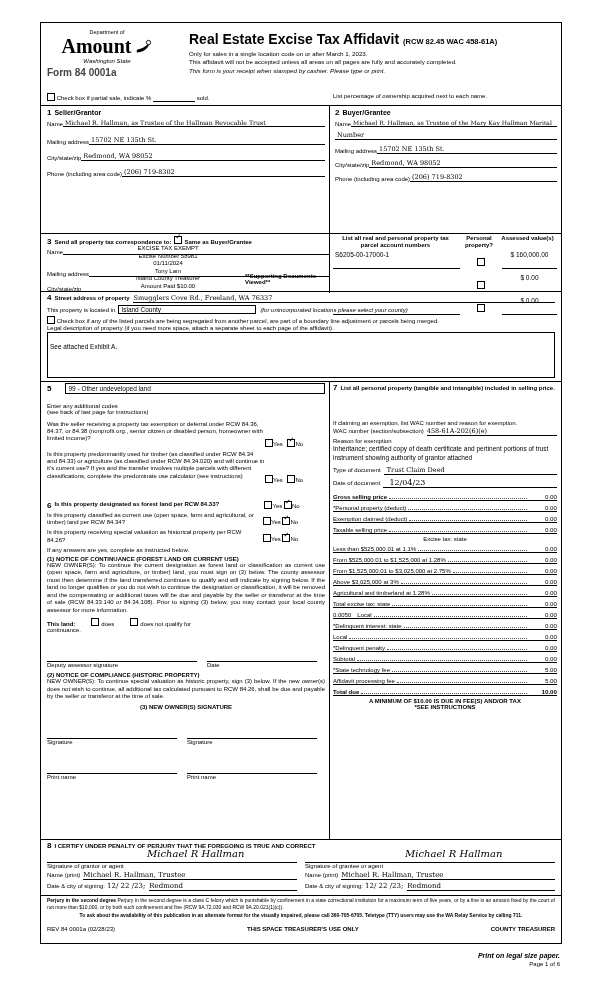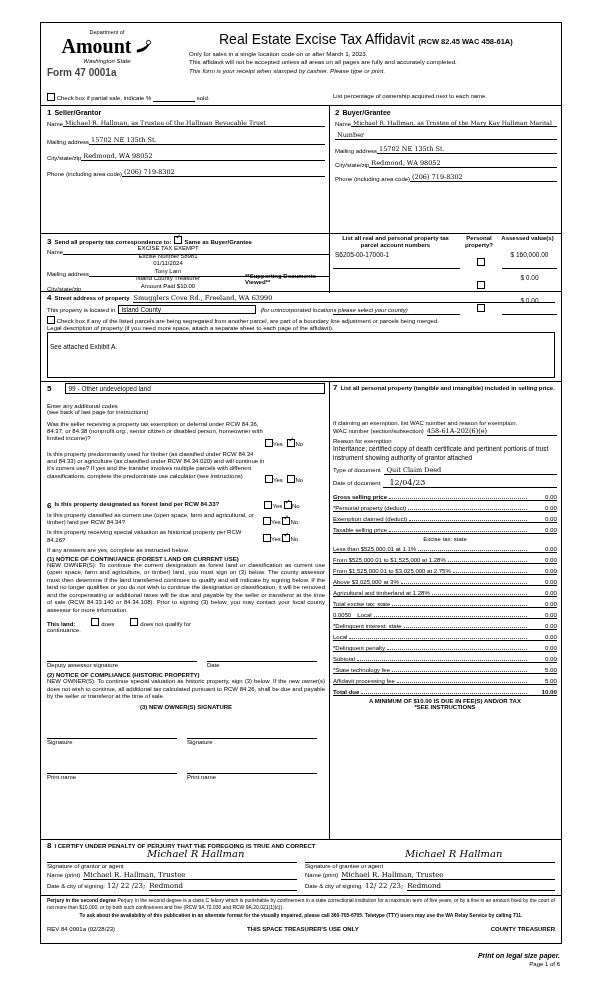--- a/index.html
+++ b/index.html
@@ -19,21 +19,21 @@
   .cb{display:inline-block;width:6px;height:6px;border:1px solid #000;vertical-align:-1px;background:#fff;}
   .cbx{position:relative;}
   .cbx::after{content:"\2713";position:absolute;left:0px;top:-4px;font-size:7px;}
   
   .logo{position:absolute;left:6px;top:6px;width:120px;}
   .dep{font-size:5.5px;text-align:center;}
   .rev{font-family:"Liberation Serif", serif;font-size:20px;font-weight:bold;letter-spacing:0px;}
   .wstate{font-size:6px;font-style:italic;text-align:center;}
   .formno{font-family:"Liberation Sans",sans-serif;font-size:10px;font-weight:bold;color:#444;margin-top:3px;}
   .title{position:absolute;left:148px;top:8px;}
-  .title .mt{font-family:"Liberation Sans",sans-serif;font-size:14px;font-weight:normal;margin-left:30px;}
+  .title .mt{font-family:"Liberation Sans",sans-serif;font-size:14px;font-weight:bold;}
   .title .rcw{font-size:7.5px;font-weight:bold;}
   .title .sub{font-size:6.2px;margin-top:3px;line-height:1.35;}
   .divider{position:absolute;left:0;right:0;border-top:1px solid #000;}
   .secnum{font-weight:bold;font-size:8px;}
   .amtline{display:flex;justify-content:space-between;align-items:flex-end;font-size:6px;border-bottom:1px solid #000;margin-bottom:2px;}
   .dots{flex:1;border-bottom:1px dotted #555;margin:0 2px 1px 2px;height:6px;}
   .val{font-size:6.2px;min-width:28px;text-align:right;}
   .fieldline{border-bottom:1px solid #000;flex:1;font-size:6.5px;padding-left:2px;}
   .lbl{font-size:6px;white-space:nowrap;}
   .script{font-family:"DejaVu Serif",serif;font-style:italic;font-size:10px;}
@@ -47,21 +47,21 @@
     <div class="logo">
       <div class="dep">Department of</div>
       <div style="display:flex;align-items:center;justify-content:center;">
         <div class="rev">Amount</div>
         <svg width="18" height="18" viewBox="0 0 20 20" style="margin-left:3px;">
           <path d="M2 16 C8 16 16 12 17 3 C17 3 14 11 2 13 Z" fill="#000"></path>
           <circle cx="15" cy="5" r="2.4" fill="#fff" stroke="#000" stroke-width="1"></circle>
         </svg>
       </div>
       <div class="wstate">Washington State</div>
-      <div class="formno">Form 47 0001a</div>
+      <div class="formno">Form 84 0001a</div>
     </div>
 
     <div class="title">
       <div style="display:flex;align-items:baseline;">
         <span class="mt">Real Estate Excise Tax Affidavit</span>
         <span class="rcw" style="margin-left:4px;">(RCW 82.45 WAC 458-61A)</span>
       </div>
       <div class="sub">Only for sales in a single location code on or after March 1, 2023.</div>
       <div class="sub" style="margin-top:0;">This affidavit will not be accepted unless all areas on all pages are fully and accurately completed.</div>
       <div class="sub i" style="margin-top:0;">This form is your receipt when stamped by cashier. Please type or print.</div>
@@ -184,21 +184,21 @@
         <div class="t65 ln" style="width:55px;text-align:center;">$ 0.00</div>
       </div>
     </div>
 
     <div class="divider" style="top:268px;left:0;right:0;"></div>
 
     <div style="position:absolute;left:6px;top:270px;width:508px;">
       <div style="display:flex;align-items:baseline;">
         <span class="secnum">4</span>
         <span class="b t6" style="margin-left:3px;">Street address of property</span>
-        <span class="hand ln" style="flex:1;margin-left:4px;font-size:6.5px;">Smugglers Cove Rd., Freeland, WA  63990</span>
+        <span class="hand ln" style="flex:1;margin-left:4px;font-size:6.5px;">Smugglers Cove Rd., Freeland, WA  76337</span>
       </div>
       <div style="display:flex;align-items:baseline;margin-top:2px;">
         <span class="t6">This property is located in</span>
         <span style="border:1px solid #000;width:132px;margin-left:3px;padding:0 2px;font-size:6.5px;">Island County</span>
         <span class="t6 i" style="margin-left:4px;">(for unincorporated locations please select your county)</span>
       </div>
       <div style="margin-top:2px;" class="t6">
         <span class="cb"></span>
         <span>Check box if any of the listed parcels are being segregated from another parcel, are part of a boundary line adjustment or parcels being merged.</span>
       </div>
@@ -312,21 +312,21 @@
       <div style="height:28px;"></div>
       <div class="t6">If claiming an exemption, list WAC number and reason for exemption.</div>
       <div style="display:flex;align-items:baseline;margin-top:1px;">
         <span class="t6">WAC number (section/subsection)</span>
         <span class="ln hand" style="flex:1;margin-left:3px;font-size:6.5px;text-align:left;">458-61A-202(6)(e)</span>
       </div>
       <div class="t6" style="margin-top:2px;">Reason for exemption</div>
       <div class="t65" style="line-height:1.3;margin-top:1px;">Inheritance; certified copy of death certificate and pertinent portions of trust instrument showing authority of grantor attached</div>
       <div style="display:flex;align-items:baseline;margin-top:4px;">
         <span class="t6">Type of document</span>
-        <span class="ln hand" style="flex:1;margin-left:3px;font-size:6.5px;padding-left:3px;">Quit Claim Deed</span>
+        <span class="ln hand" style="flex:1;margin-left:3px;font-size:6.5px;padding-left:3px;">Trust Claim Deed</span>
       </div>
       <div style="display:flex;align-items:baseline;margin-top:3px;">
         <span class="t6">Date of document</span>
         <span class="ln hand" style="flex:1;margin-left:3px;font-size:8px;padding-left:6px;">12/04/23</span>
       </div>
 
       <div style="margin-top:4px;">
         <div class="amtline">
           <span class="b" style="font-size:6px;">Gross selling price</span>
           <span class="dots"></span>

